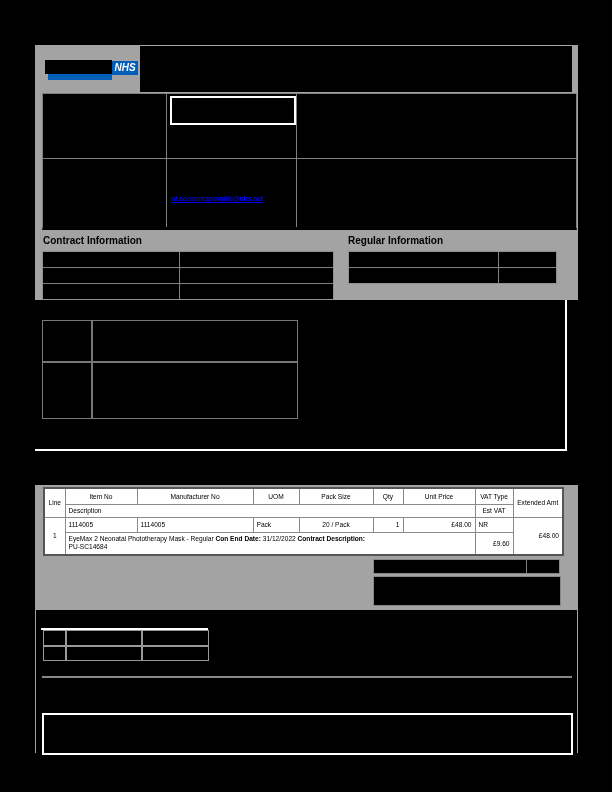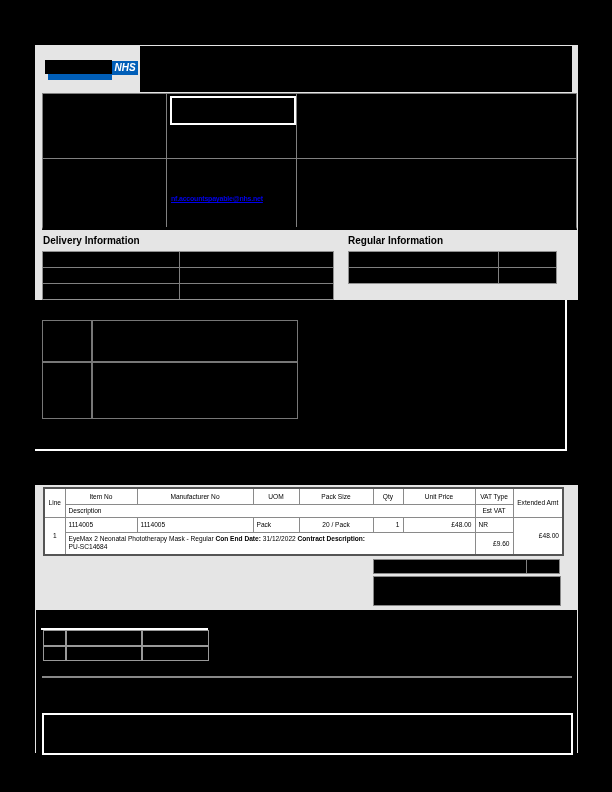--- a/index.html
+++ b/index.html
@@ -1,20 +1,20 @@
 <!DOCTYPE html>
 <html><head>
 <meta charset="utf-8">
 <style>
   html,body{margin:0;padding:0;}
   body{
     width:612px;height:792px;background:#000;position:relative;overflow:hidden;
     font-family:"Liberation Sans",sans-serif;color:#000;
   }
-  #page{position:absolute;left:35px;top:45px;width:543px;height:708px;background:#e5e5e5;}
+  #page{position:absolute;left:35px;top:45px;width:543px;height:708px;background:#a3a3a3;}
   .redact{position:absolute;background:#000;}
   .gline{position:absolute;background:#808080;}
   .wline{position:absolute;background:#fff;}
 
   
   .nhs-box{position:absolute;left:77px;top:16px;width:26px;height:14px;background:#005EB8;
     color:#fff;font-style:italic;font-weight:bold;font-size:10px;line-height:14px;text-align:center;}
   .logo-redact{left:10px;top:15px;width:67px;height:14px;}
   .logo-subbar{position:absolute;left:13px;top:29px;width:64px;height:6px;background:#005EB8;}
 
@@ -58,21 +58,21 @@
   <div class="redact" style="left:105px;top:1px;width:432px;height:46px;"></div>
 
   <div class="hdr-table">
     <div class="gline" style="left:123px;top:0;width:1px;height:100%;"></div>
     <div class="gline" style="left:253px;top:0;width:1px;height:100%;"></div>
     <div class="gline" style="left:0;top:64px;width:100%;height:1px;"></div>
     <div class="white-outline-box"></div>
     <a class="email-link" href="#">nf.accountspayable@nhs.net</a>
   </div>
 
-  <div class="sec-heading" style="left:8px;top:190px;">Delivery Information</div>
+  <div class="sec-heading" style="left:8px;top:190px;">Contract Information</div>
   <div class="btable" style="left:7px;top:206px;width:292px;height:49px;">
     <div class="gline" style="left:136px;top:0;width:1px;height:100%;"></div>
     <div class="gline" style="left:0;top:15px;width:100%;height:1px;"></div>
     <div class="gline" style="left:0;top:31px;width:100%;height:1px;"></div>
   </div>
 
   <div class="sec-heading" style="left:313px;top:190px;">Regular Information</div>
   <div class="btable" style="left:313px;top:206px;width:209px;height:33px;">
     <div class="gline" style="left:149px;top:0;width:1px;height:100%;"></div>
     <div class="gline" style="left:0;top:15px;width:100%;height:1px;"></div>

